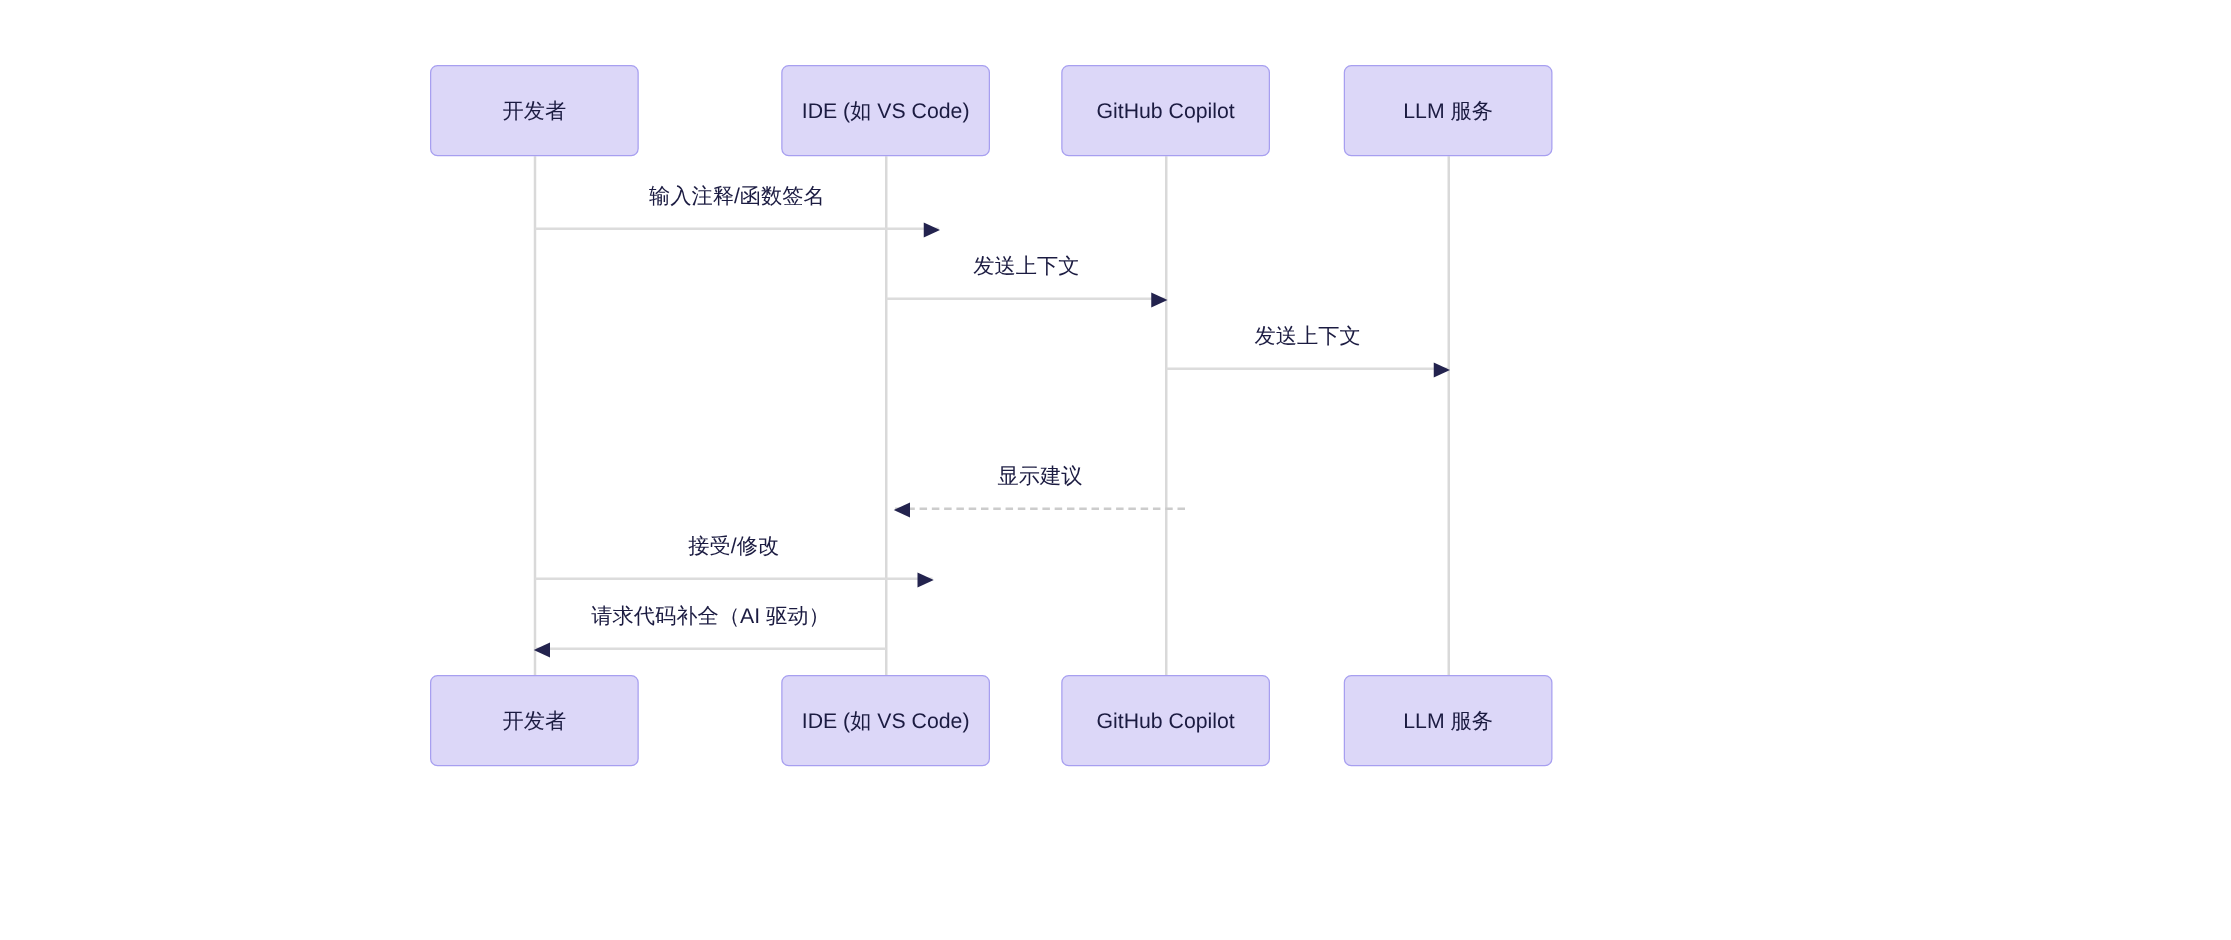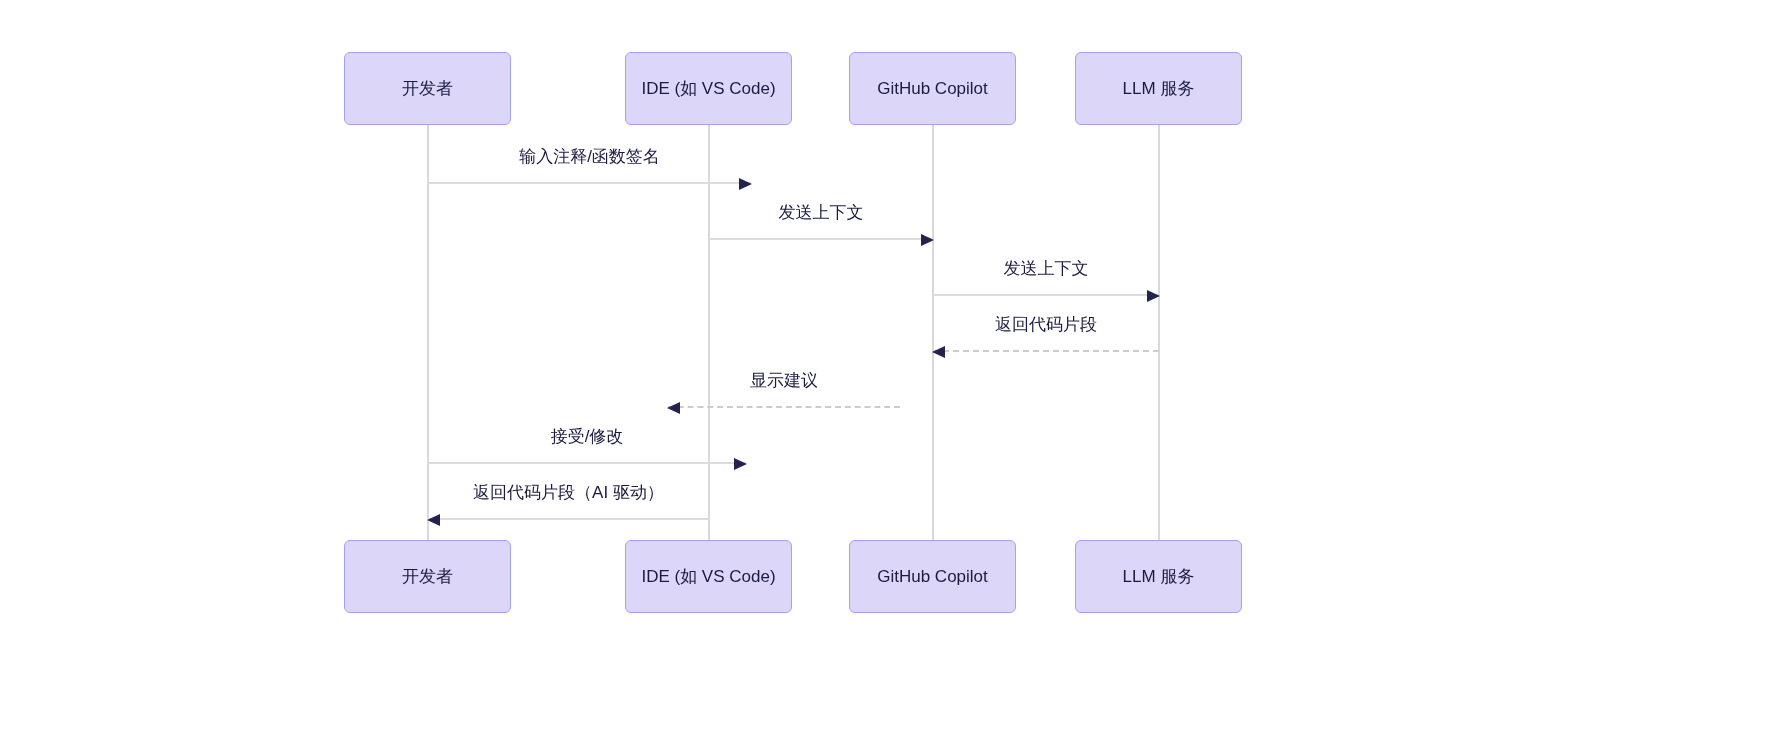--- a/index.html
+++ b/index.html
@@ -137,37 +137,32 @@
     <div class="msg-line"></div>
     <div class="arrow right"></div>
   </div>
 
   <div class="message" style="left:933px;top:250px;width:226px">
     <div class="msg-label">发送上下文</div>
     <div class="msg-line"></div>
     <div class="arrow right"></div>
   </div>
 
-  <div class="message" style="left:933px;top:306px;width:226px">
-    <div class="msg-label">返回代码片段</div>
-    <div class="msg-line dashed"></div>
-    <div class="arrow left"></div>
-  </div>
 
-  <div class="message" style="left:668px;top:362px;width:232px">
+  <div class="message" style="left:716px;top:362px;width:232px">
     <div class="msg-label">显示建议</div>
     <div class="msg-line dashed"></div>
     <div class="arrow left"></div>
   </div>
 
   <div class="message" style="left:428px;top:418px;width:318px">
     <div class="msg-label">接受/修改</div>
     <div class="msg-line"></div>
     <div class="arrow right"></div>
   </div>
 
   <div class="message" style="left:428px;top:474px;width:281px">
-    <div class="msg-label">返回代码片段（AI 驱动）</div>
+    <div class="msg-label">请求代码补全（AI 驱动）</div>
     <div class="msg-line"></div>
     <div class="arrow left"></div>
   </div>
 
 </div>
 
 </body></html>

